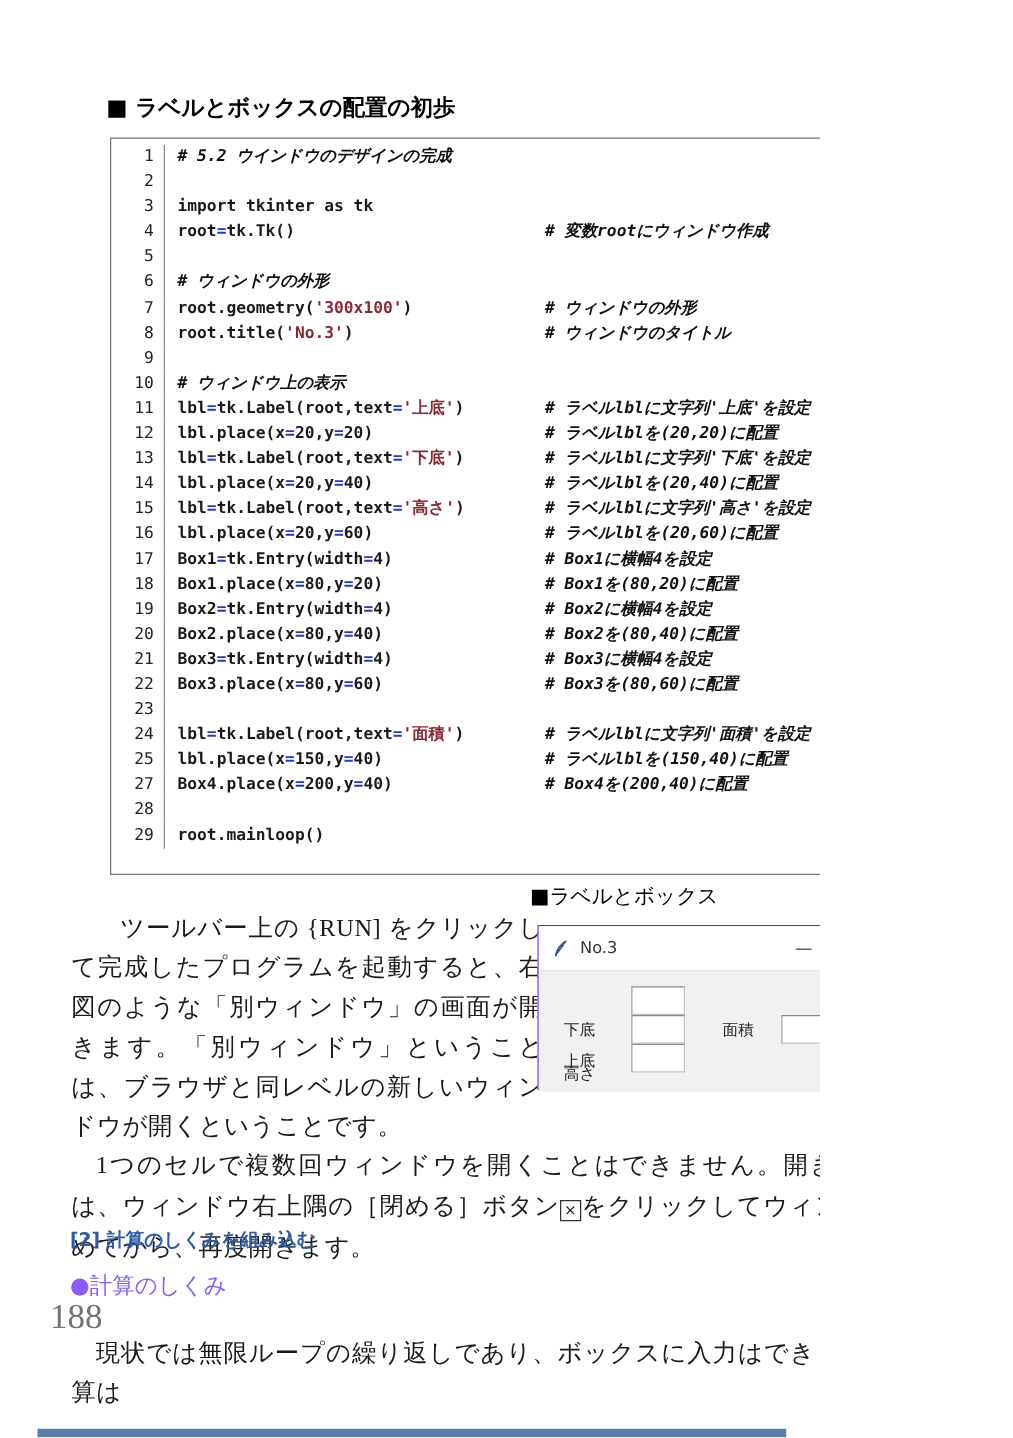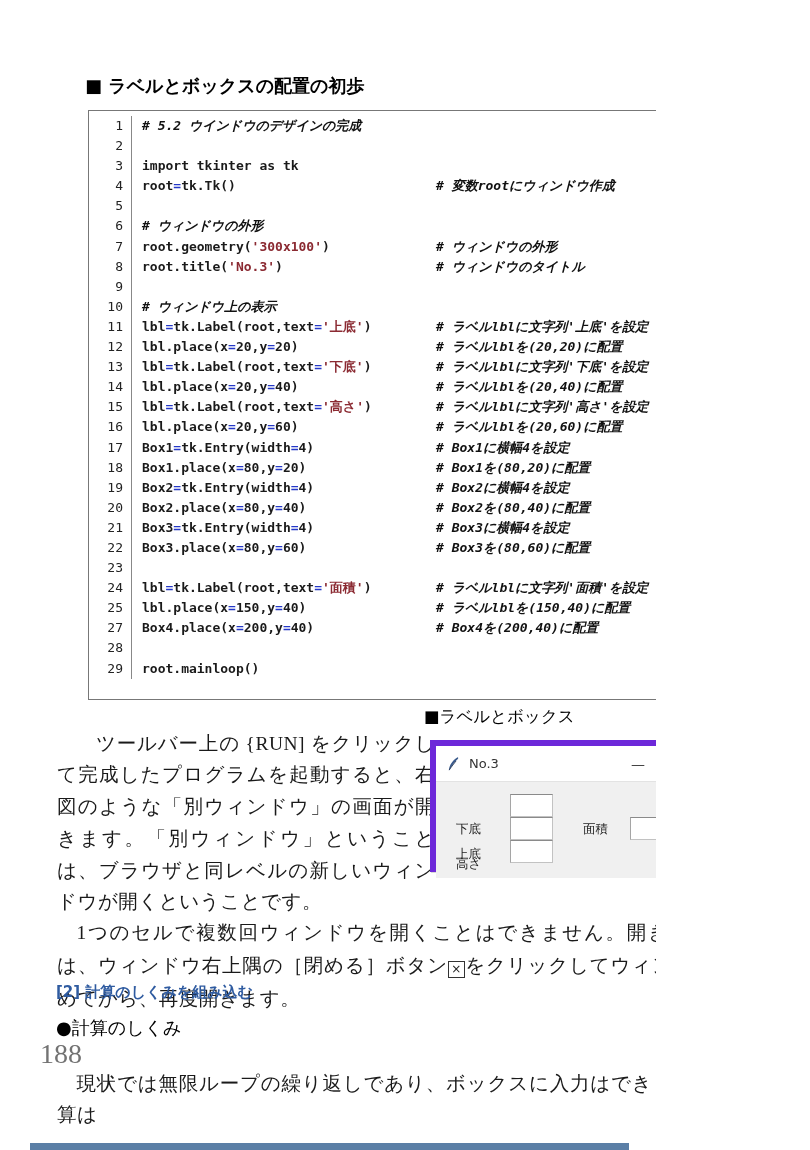--- a/index.html
+++ b/index.html
@@ -39,21 +39,21 @@
   .sec-head{position:absolute;left:56px;top:983px;font-family:"DejaVu Sans","Liberation Sans",sans-serif;
             font-weight:bold;font-size:15px;color:#2f5ba0;}
   .sub-head{position:absolute;left:56px;top:1016px;font-family:"DejaVu Sans","Liberation Sans",sans-serif;
             font-size:18px;color:#2f5ba0;}
 
   .pagenum{position:absolute;left:40px;top:1038px;font-size:28px;color:#737373;}
   .footer-bar{position:absolute;left:30px;right:27px;bottom:0;height:7px;}
 
   
   .tkwin{position:absolute;left:430px;top:740px;width:314px;height:132px;box-sizing:border-box;
-         border:6px solid #6d28d9;background:#fff;box-shadow:1px 1px 0 #d8d8d8;}
+         border:1px solid #6d28d9;background:#fff;box-shadow:1px 1px 0 #d8d8d8;}
   .tk-titlebar{height:35px;display:flex;align-items:center;background:#fff;
                font-family:"DejaVu Sans","Liberation Sans",sans-serif;}
   .tk-icon{margin-left:9px;width:16px;height:16px;flex:0 0 16px;}
   .tk-title{margin-left:8px;font-size:13px;color:#333;}
   .tk-btns{margin-left:auto;display:flex;align-items:center;}
   .tk-btn{width:40px;text-align:center;font-size:14px;color:#444;cursor:default;
           font-family:"DejaVu Sans",sans-serif;}
   .tk-body{position:relative;height:96px;background:#f0f0f0;border-top:1px solid #e3e3e3;
            font-family:"DejaVu Sans","Liberation Sans",sans-serif;font-size:12.5px;color:#222;}
   .tk-label{position:absolute;}
@@ -123,19 +123,19 @@
       <span class="tk-entry" style="left:74px;top:35px;"></span>
       <span class="tk-entry" style="left:74px;top:58px;"></span>
       <span class="tk-label" style="left:147px;top:39px;">面積</span>
       <span class="tk-entry" style="left:194px;top:35px;"></span>
     </div>
   </div>
 
   <p class="para para2"><span>1つのセルで複数回ウィンドウを開くことはできません。開きなおすには、ウィンドウ右上隅の［閉める］ボタン</span><span class="closebox">×</span><span>をクリックしてウィンドウを閉めてから、再度開きます。</span></p>
 
   <div class="sec-head" style="color: rgb(47, 91, 160);">[2] 計算のしくみを組み込む</div>
-  <div class="sub-head" style="color: #000000;">●計算のしくみ</div>
+  <div class="sub-head" style="color: #8b5cf6;">●計算のしくみ</div>
   <p class="para para3">現状では無限ループの繰り返しであり、ボックスに入力はできますが、計算は</p>
 
   <div class="pagenum">188</div>
   <div class="footer-bar" style="background: rgb(91, 127, 166);"></div>
 
 </div>
 
 </body></html>

